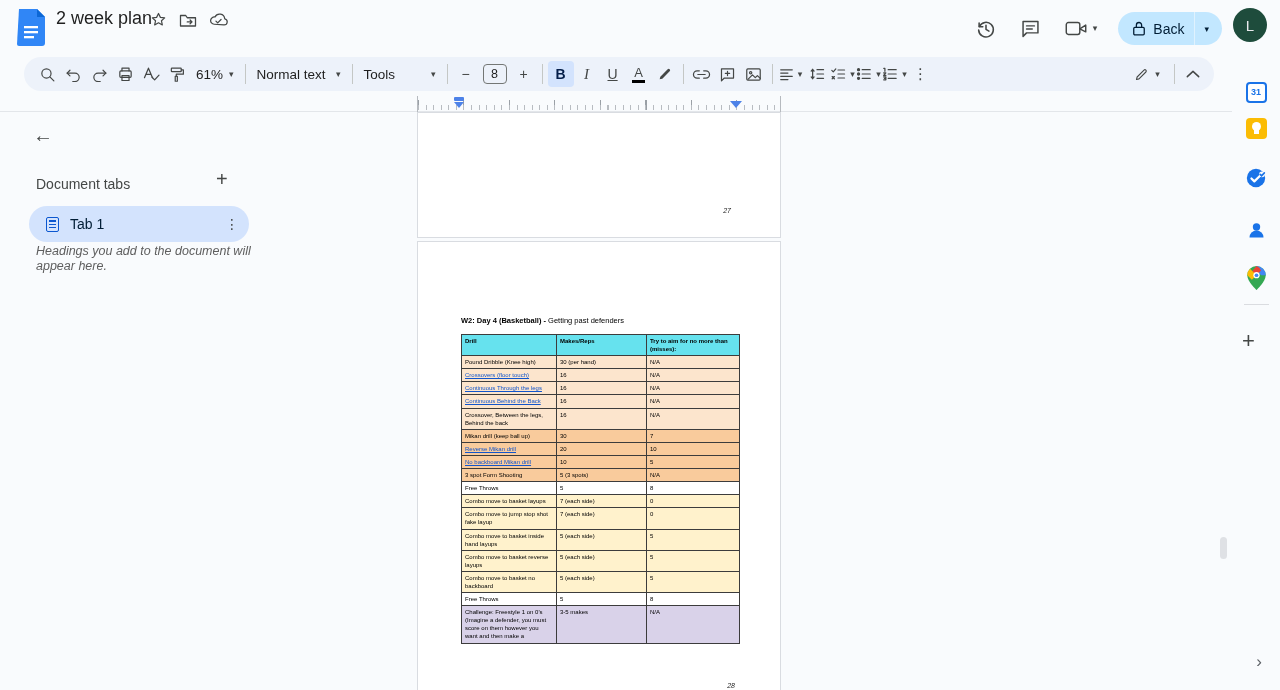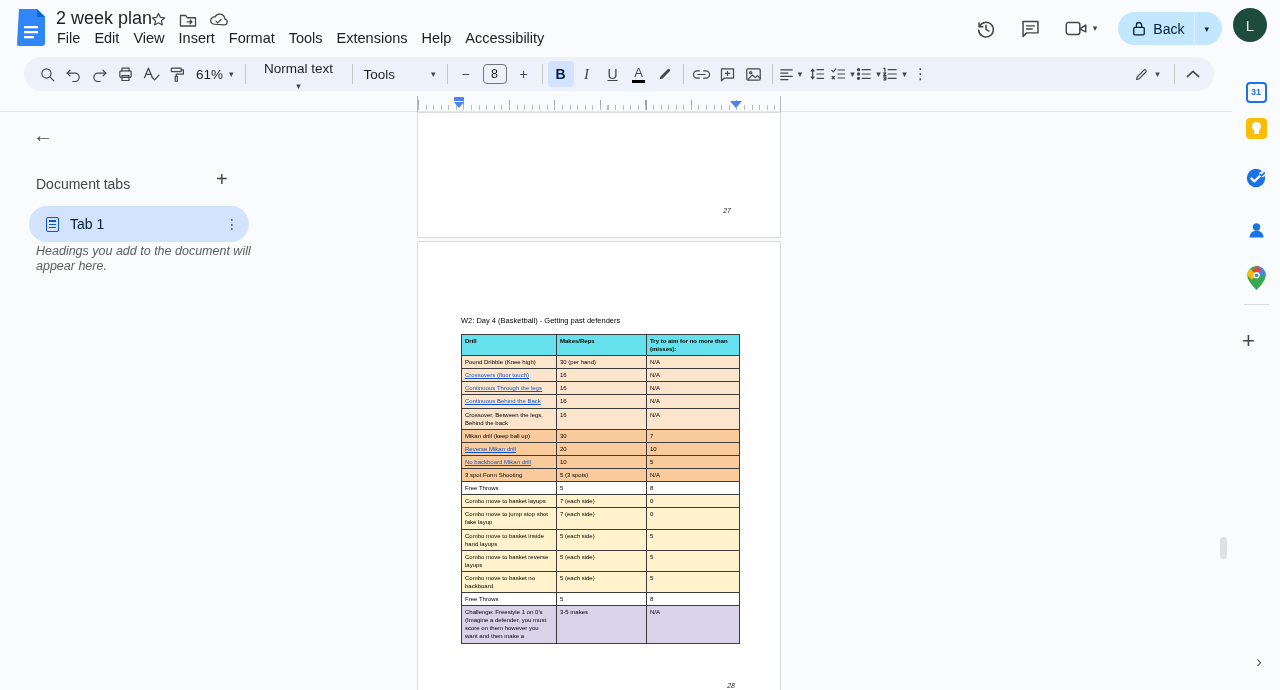--- a/index.html
+++ b/index.html
@@ -78,21 +78,21 @@
 
   
   .page { position:absolute; left:417px; width:364px; background:#fff; border:1px solid #d9dce1; }
   .page-27 { top:112px; height:126px; }
   .page-28 { top:241px; height:455px; }
   .pg-num { position:absolute; font-size:7px; color:#222; font-style:italic; }
   .p27-num { right:49px; top:94px; }
   .p28-num { right:45px; top:440px; }
 
   .doc-heading { position:absolute; left:43px; top:74px; font-size:7.5px; color:#000; white-space:nowrap; }
-  .doc-heading b { font-weight:400; }
+  .doc-heading b { font-weight:700; }
 
   .drill-table { position:absolute; left:43px; top:92px; width:278px; border-collapse:collapse; table-layout:fixed; }
   .drill-table td, .drill-table th { border:1px solid #3c3c3c; font-size:6px; line-height:1.35; padding:2px 3px; vertical-align:top; text-align:left; color:#000; word-wrap:break-word; }
   .drill-table th { font-weight:700; }
   .col-drill { width:95px; } .col-reps { width:90px; } .col-miss { width:93px; }
   .cell-link { color:#1155cc; text-decoration:underline; }
 
   .doc-scrollbar { position:absolute; right:53px; top:537px; width:7px; height:22px; background:#dfe1e5; border-radius:4px; }
 
   svg.gicon { stroke:#444746; fill:none; stroke-width:1.7; stroke-linecap:round; stroke-linejoin:round; }
@@ -121,31 +121,20 @@
           <path d="M11 12.5 h6 M14.8 10 l2.6 2.5 -2.6 2.5"></path>
         </svg>
       </span>
     <span>
         <svg class="gicon" width="19" height="15" viewBox="0 0 26 19">
           <path d="M7 16 a5 5 0 1 1 1.2-9.9 A7 7 0 0 1 21.5 8.5 a4.3 4.3 0 0 1 -1 8.5 z"></path>
           <path d="M9.5 11.7 l2.4 2.4 4.6-4.6"></path>
         </svg>
       </span>
   </div>
-  <div class="menubar">
-      <span class="menu-item">File</span>
-      <span class="menu-item">Edit</span>
-      <span class="menu-item">View</span>
-      <span class="menu-item">Insert</span>
-      <span class="menu-item">Format</span>
-      <span class="menu-item">Tools</span>
-      <span class="menu-item">Extensions</span>
-      <span class="menu-item">Help</span>
-      <span class="menu-item">Accessibility</span>
-    </div>
 
   <div class="top-right">
     <span class="tr-icon">
       <svg class="gicon" width="22" height="22" viewBox="0 0 24 24">
           <path d="M4.5 5.5 v4 h4"></path>
           <path d="M4.8 9.2 a8 8 0 1 1 -0.8 4"></path>
           <path d="M12 8 v4.4 l3.2 2"></path>
         </svg>
     </span>
     <span class="tr-icon">
@@ -213,21 +202,21 @@
         <rect x="3" y="3" width="14" height="5" rx="1"></rect>
         <path d="M17 5.5 h3 v6 h-10 v3"></path>
         <rect x="8.5" y="14.5" width="3" height="7"></rect>
       </svg>
     </span>
   <span class="tb-select">
     <span class="txt">61%</span>
       <span class="caret">▾</span>
   </span>
   <span class="tb-sep"></span>
-  <span class="tb-select" style="min-width:96px; justify-content:space-between;flex-direction:column;">
+  <span class="tb-select" style="min-width:96px; justify-content:space-between;">
     <span class="txt">Normal text</span>
       <span class="caret">▾</span>
   </span>
   <span class="tb-sep"></span>
   <span class="tb-select" style="min-width:84px; justify-content:space-between;">
     <span class="txt">Tools</span>
       <span class="caret">▾</span>
   </span>
   <span class="tb-sep"></span>
   <span class="tb-btn">−</span>

